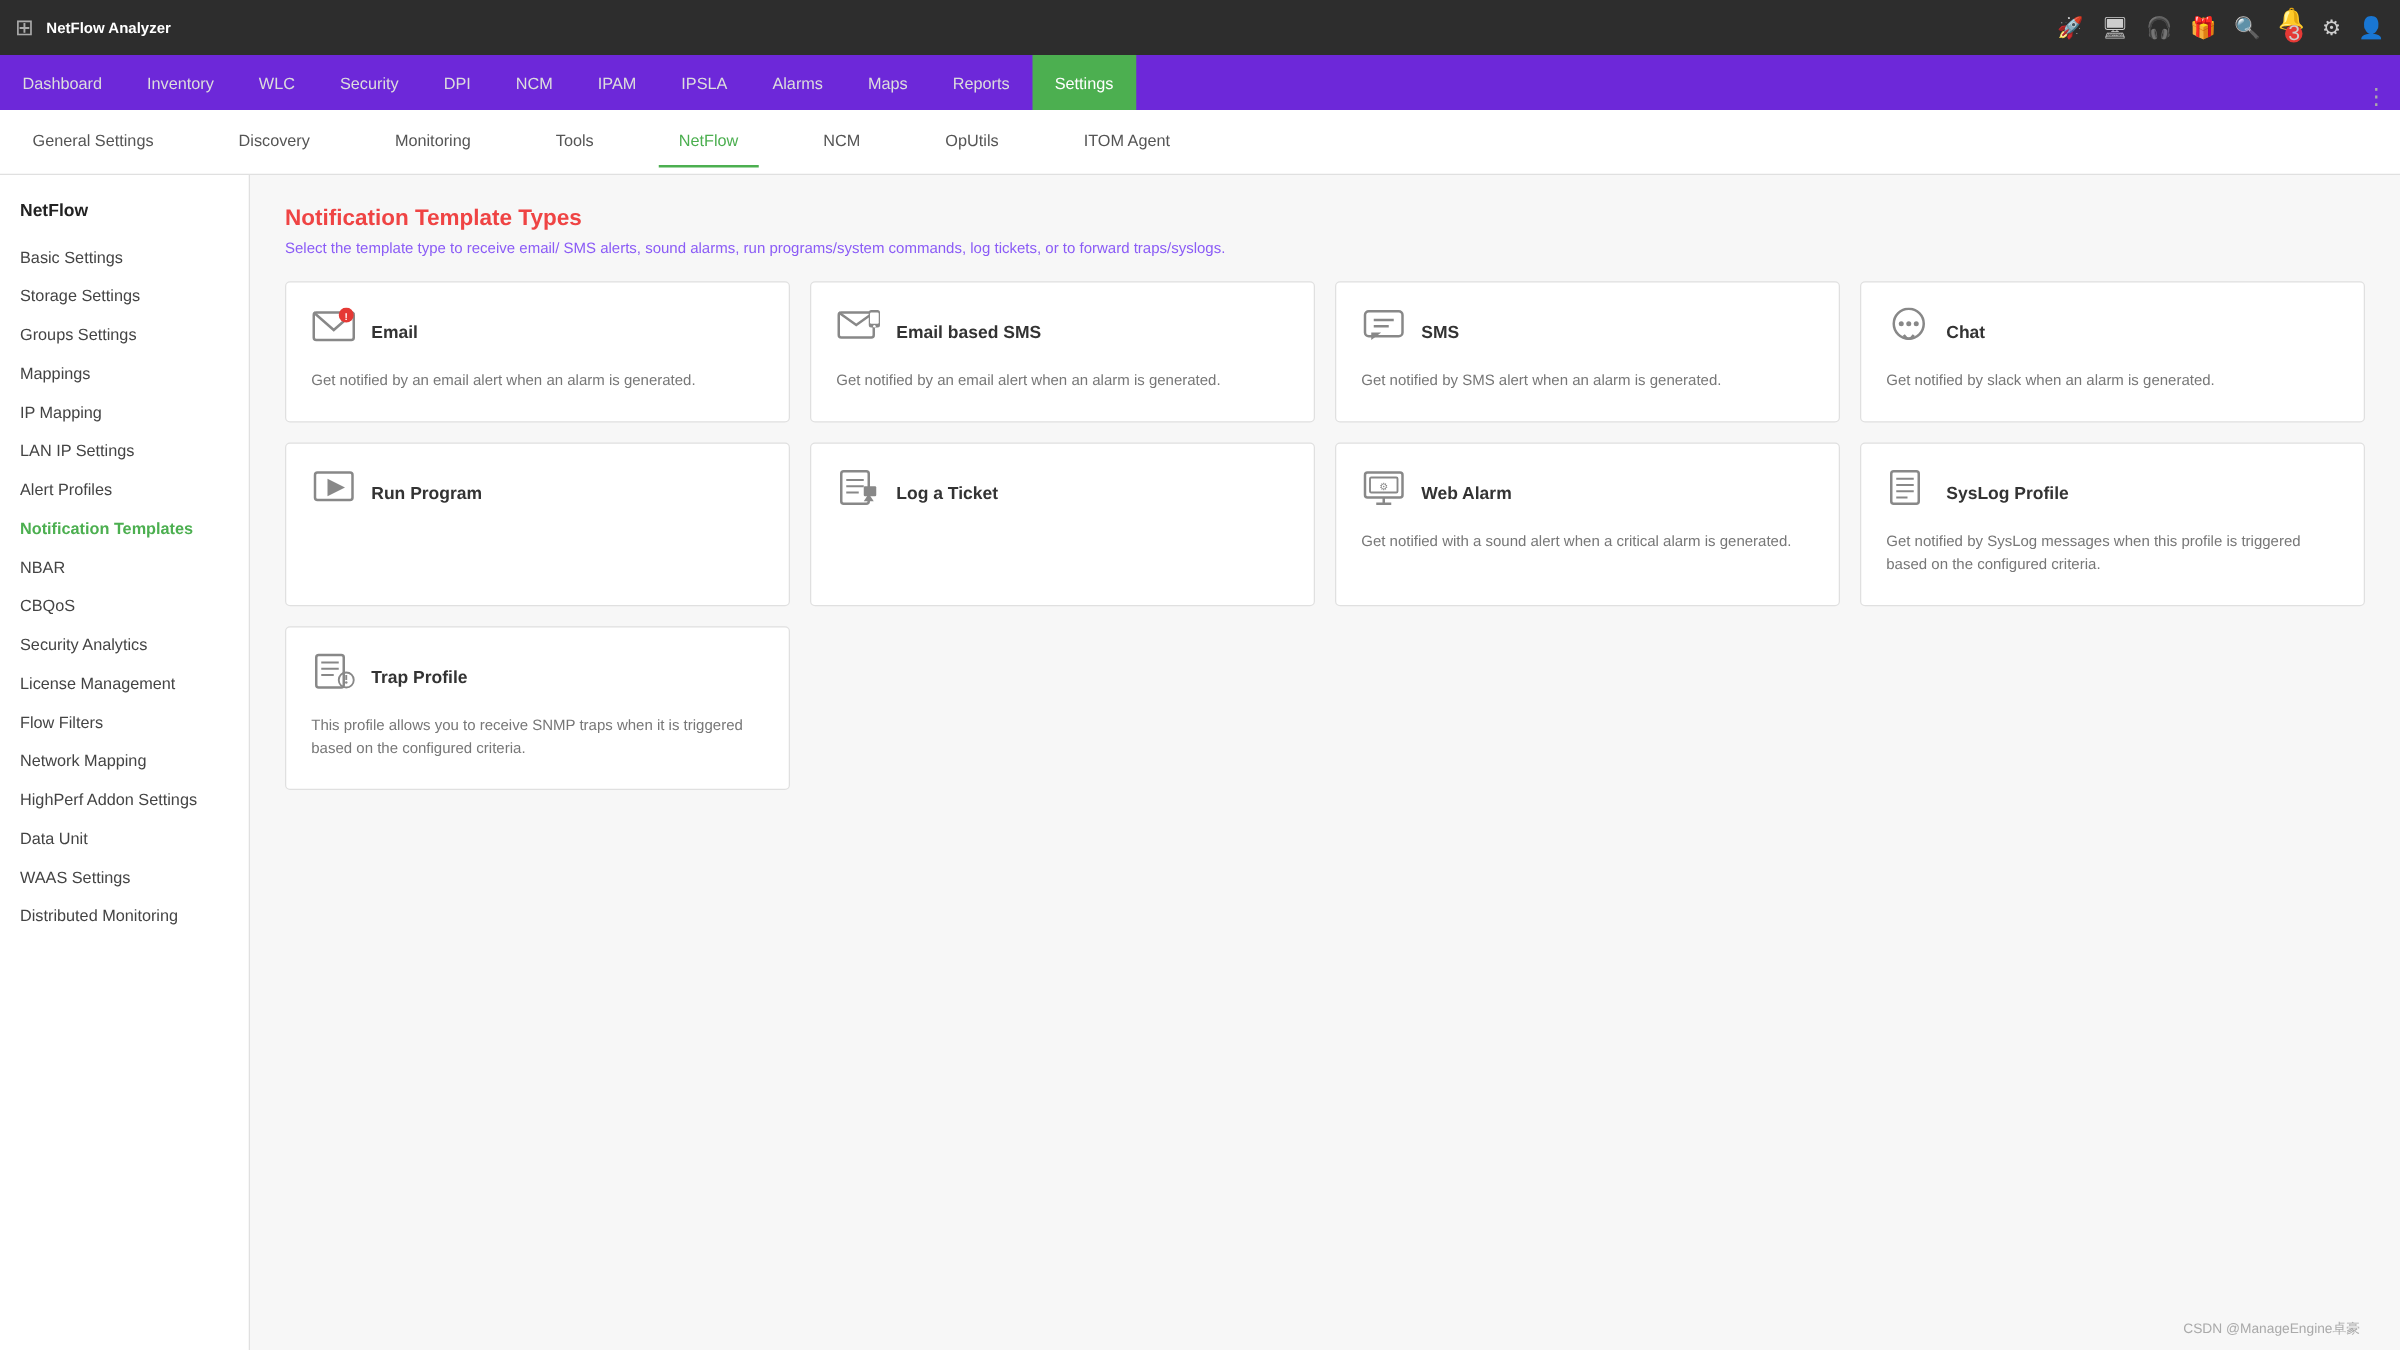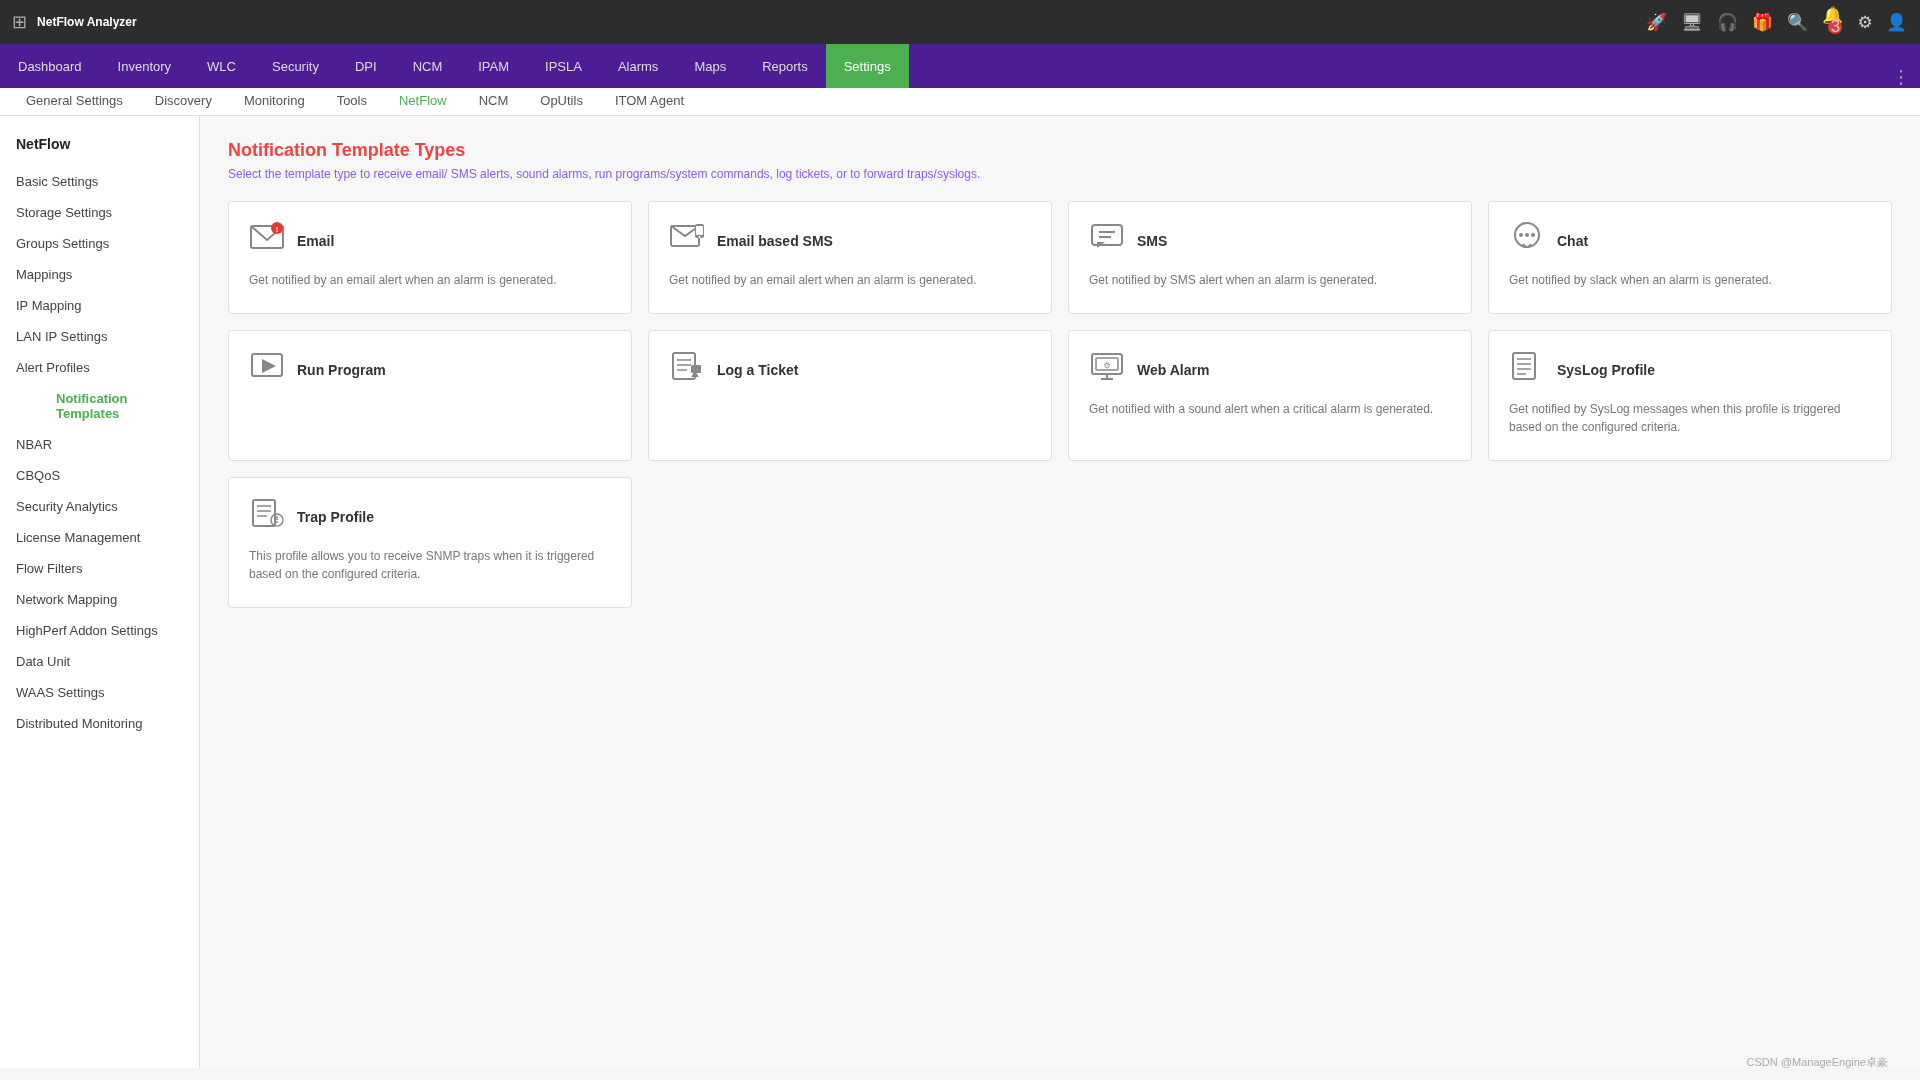--- a/index.html
+++ b/index.html
@@ -25,21 +25,21 @@
       background: #e53935;
       color: #fff;
       font-size: 9px;
       border-radius: 50%;
       width: 14px; height: 14px;
       display: flex; align-items: center; justify-content: center;
     }
 
     
     .navbar {
-      background: #4c1d95;
+      background: #6d28d9;
       height: 44px;
       display: flex;
       align-items: flex-end;
       padding: 0 0;
     }
     .navbar-item {
       color: #ddd;
       padding: 0 18px;
       height: 44px;
       display: flex; align-items: center;
@@ -47,24 +47,25 @@
       font-size: 13px;
       white-space: nowrap;
     }
     .navbar-item.active { background: #4caf50; color: #fff; }
     .navbar-more { color: #aaa; padding: 0 10px; font-size: 18px; cursor: pointer; margin-left: auto; }
 
     
     .subnav {
       background: #fff;
       border-bottom: 1px solid #e0e0e0;
-      height: 28px;
+      height: 52px;
       display: flex;
       align-items: center;
       padding: 0 10px;
+      gap: 36px;
     }
     .subnav-item {
       color: #555;
       padding: 0 16px;
       height: 40px;
       display: flex; align-items: center;
       cursor: pointer;
       font-size: 13px;
       border-bottom: 2px solid transparent;
     }
@@ -87,21 +88,21 @@
       font-weight: bold;
       padding: 10px 16px 14px;
       color: #222;
     }
     .sidebar-item {
       padding: 8px 16px;
       color: #444;
       cursor: pointer;
       font-size: 13px;
     }
-    .sidebar-item.active { color: #4caf50; font-weight: 600; margin-left: 40px; }
+    .sidebar-item.active { color: #4caf50; font-weight: 600; }
 
     
     .main {
       flex: 1;
       padding: 24px 28px;
       overflow-y: auto;
       background: #f7f7f7;
     }
     .page-title {
       font-size: 18px;

